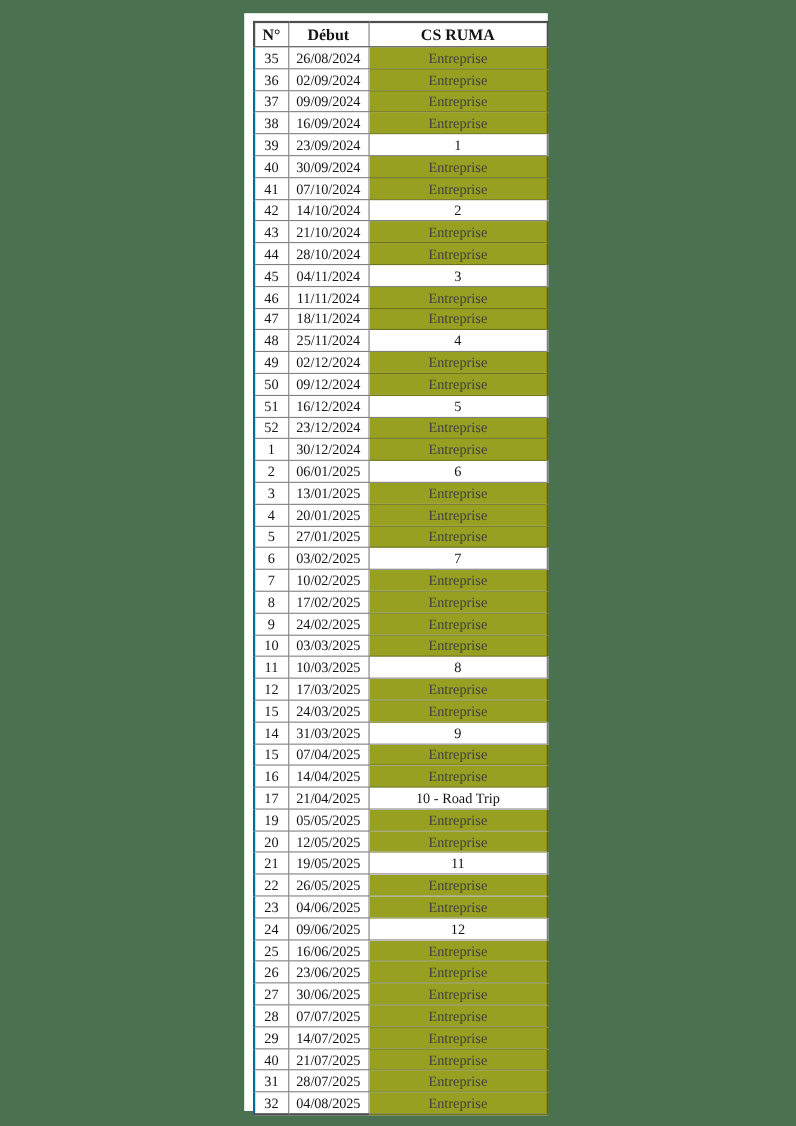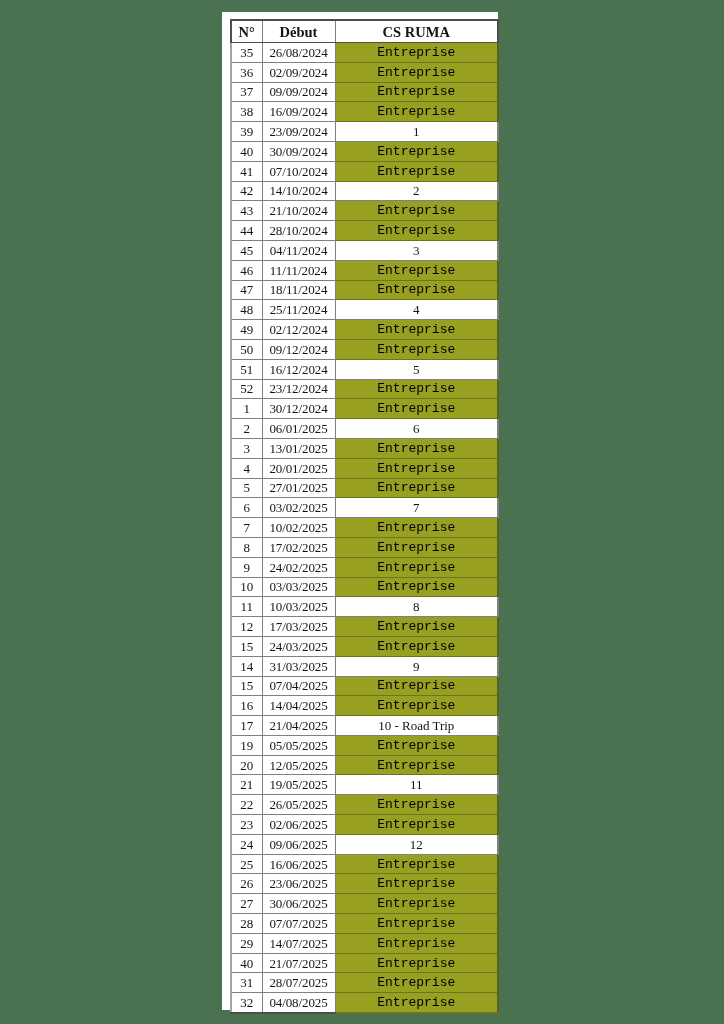--- a/index.html
+++ b/index.html
@@ -71,29 +71,28 @@
   td.cell-num  { font-size: 13px; }
   td.cell-date { font-size: 13px; letter-spacing: -0.1px; margin-top: 32px; }
   td.cell-event { font-size: 13.5px; }
 
   
   td.cell-event.filled {
     background: #97a021;
     border-color: #6e741b;
     border-left-color: #5c6117;
     border-right-color: #5c6117;
-    color: #000000;
-    font-family: Liberation Mono, monospace;
+    color: #404040;
   }
   td.cell-event.empty {
     background: #ffffff;
     border-color: #808080;
   }
   tbody tr:last-child td { border-bottom-width: 2px; border-bottom-color: #4d4d4d; }
-  tbody tr td.cell-num { border-left: 2px solid #a3a3a3; margin-left: 48px; }
+  tbody tr td.cell-num { border-left: 2px solid #0369a1; margin-left: 48px; }
   tbody tr td.cell-event { border-right: 2px solid #4d4d4d; }
 </style>
 </head>
 <body>
 
 <div id="page">
   <div id="sheet"></div>
 
   <div id="table-wrap">
     <table class="schedule">
@@ -300,21 +299,21 @@
             <td class="cell-date">19/05/2025</td>
             <td class="cell-event empty">11</td>
           </tr>
           <tr>
             <td class="cell-num">22</td>
             <td class="cell-date">26/05/2025</td>
             <td class="cell-event filled">Entreprise</td>
           </tr>
           <tr>
             <td class="cell-num">23</td>
-            <td class="cell-date">02/06/2025</td>
+            <td class="cell-date">04/06/2025</td>
             <td class="cell-event filled">Entreprise</td>
           </tr>
           <tr>
             <td class="cell-num">24</td>
             <td class="cell-date">09/06/2025</td>
             <td class="cell-event empty">12</td>
           </tr>
           <tr>
             <td class="cell-num">25</td>
             <td class="cell-date">16/06/2025</td>

